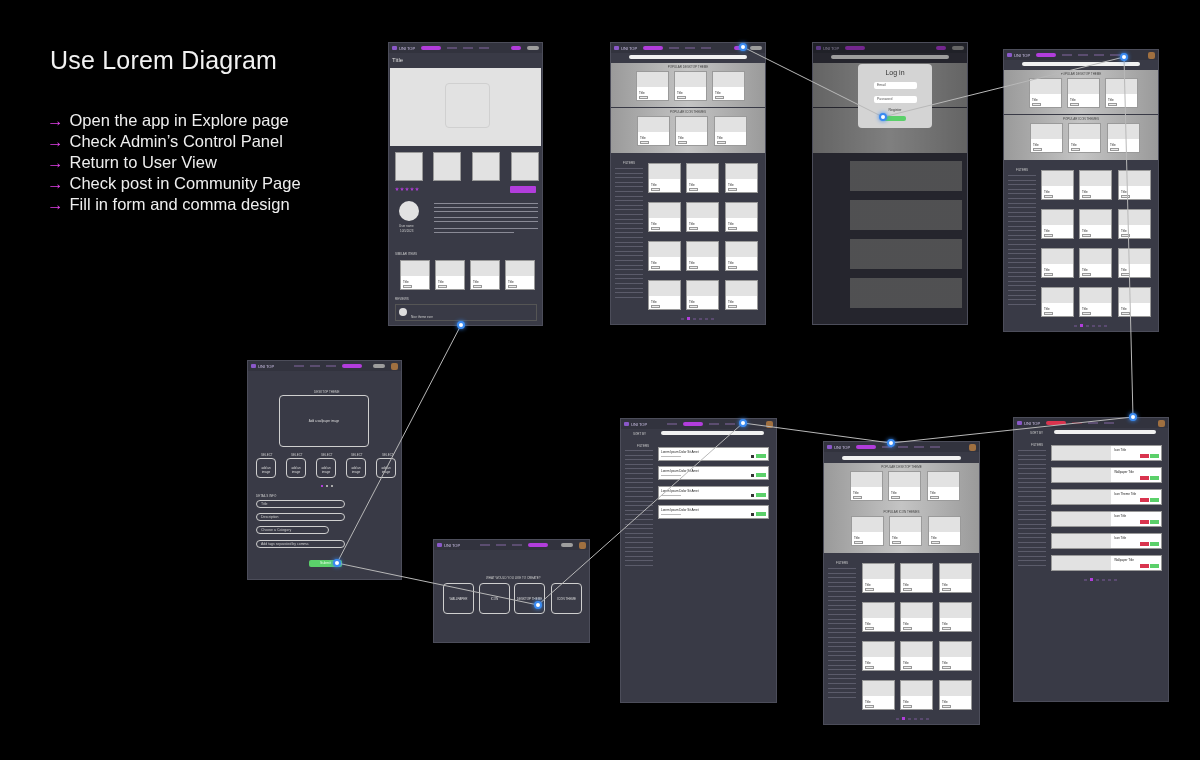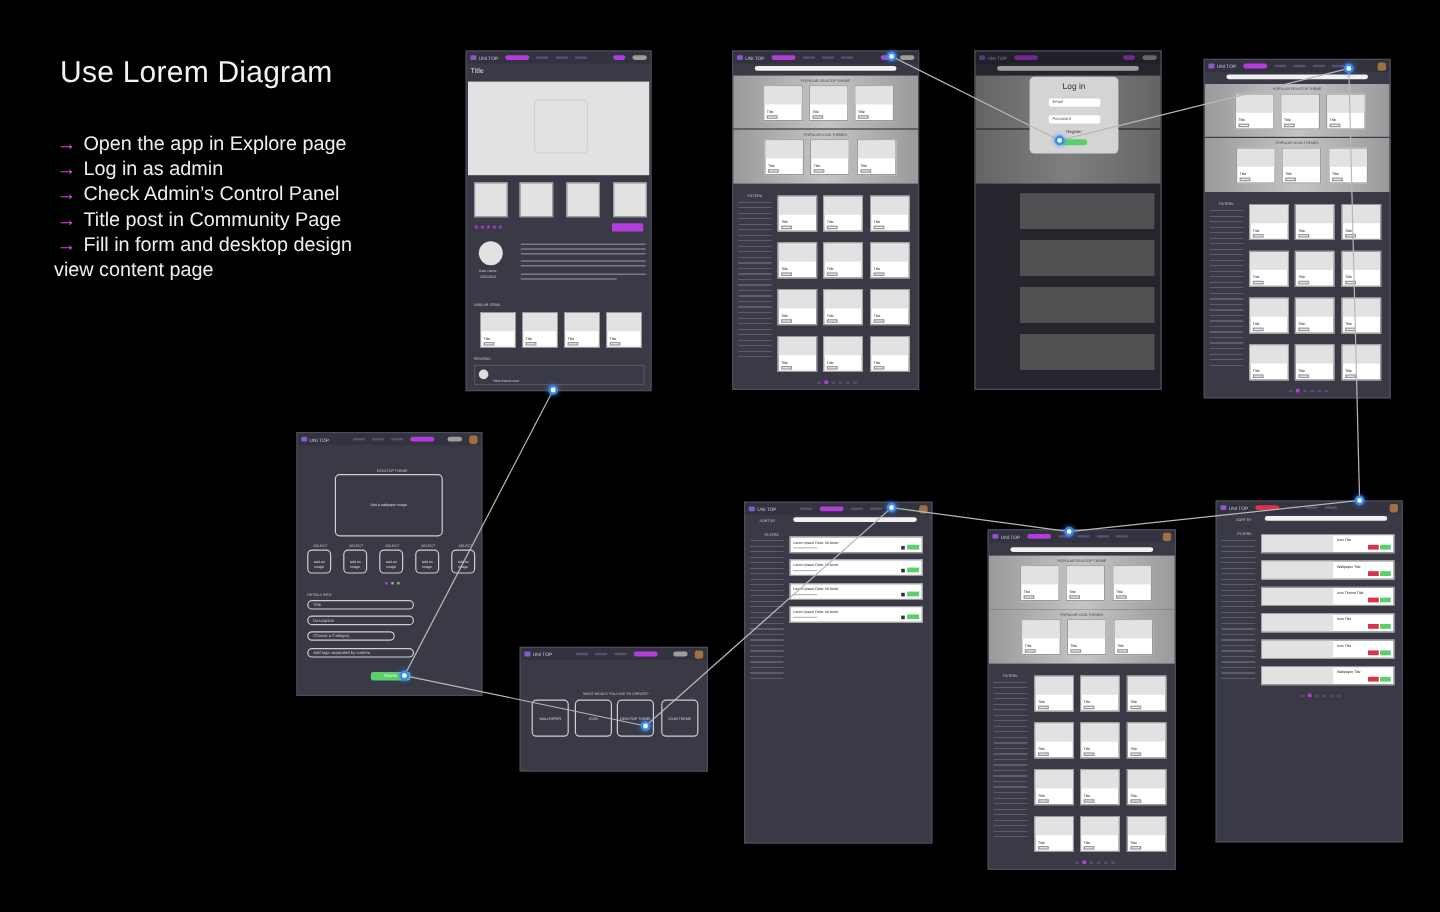--- a/index.html
+++ b/index.html
@@ -67,25 +67,24 @@
   .stars { position: absolute; display: flex; gap: 1px; }
   .stars span { width: 4px; height: 4px; background: #b23ddc; clip-path: polygon(50% 0,62% 38%,100% 38%,69% 60%,80% 100%,50% 76%,20% 100%,31% 60%,0 38%,38% 38%); }
   .text-line { position: absolute; height: 1px; background: #8a8a96; }
 </style>
 </head>
 <body>
 
 <div class="title">Use Lorem Diagram</div>
 <ul class="steps">
   <li><span class="arrow">→</span><span>Open the app in Explore page</span></li>
-  <li><span class="arrow">→</span><span>Log in as admin</span></li>
   <li><span class="arrow">→</span><span>Check Admin’s Control Panel</span></li>
-  <li><span class="arrow">→</span><span>Title post in Community Page</span></li>
-  <li><span class="arrow">→</span><span>Fill in form and desktop design</span></li>
-  <li class="cont" style="margin-left:-2px">view content page</li>
+  <li><span class="arrow">→</span><span>Return to User View</span></li>
+  <li><span class="arrow">→</span><span>Check post in Community Page</span></li>
+  <li><span class="arrow">→</span><span>Fill in form and comma design</span></li>
 </ul>
 
 <div class="screen" style="left:388px;top:42px;width:155px;height:284px;">
   <div class="nav">
     <div class="logo">
         <span class="sq"></span>
         <span>UNI TOP</span>
       </div>
     <div class="navbtn"></div>
     <div class="navlink"></div>

